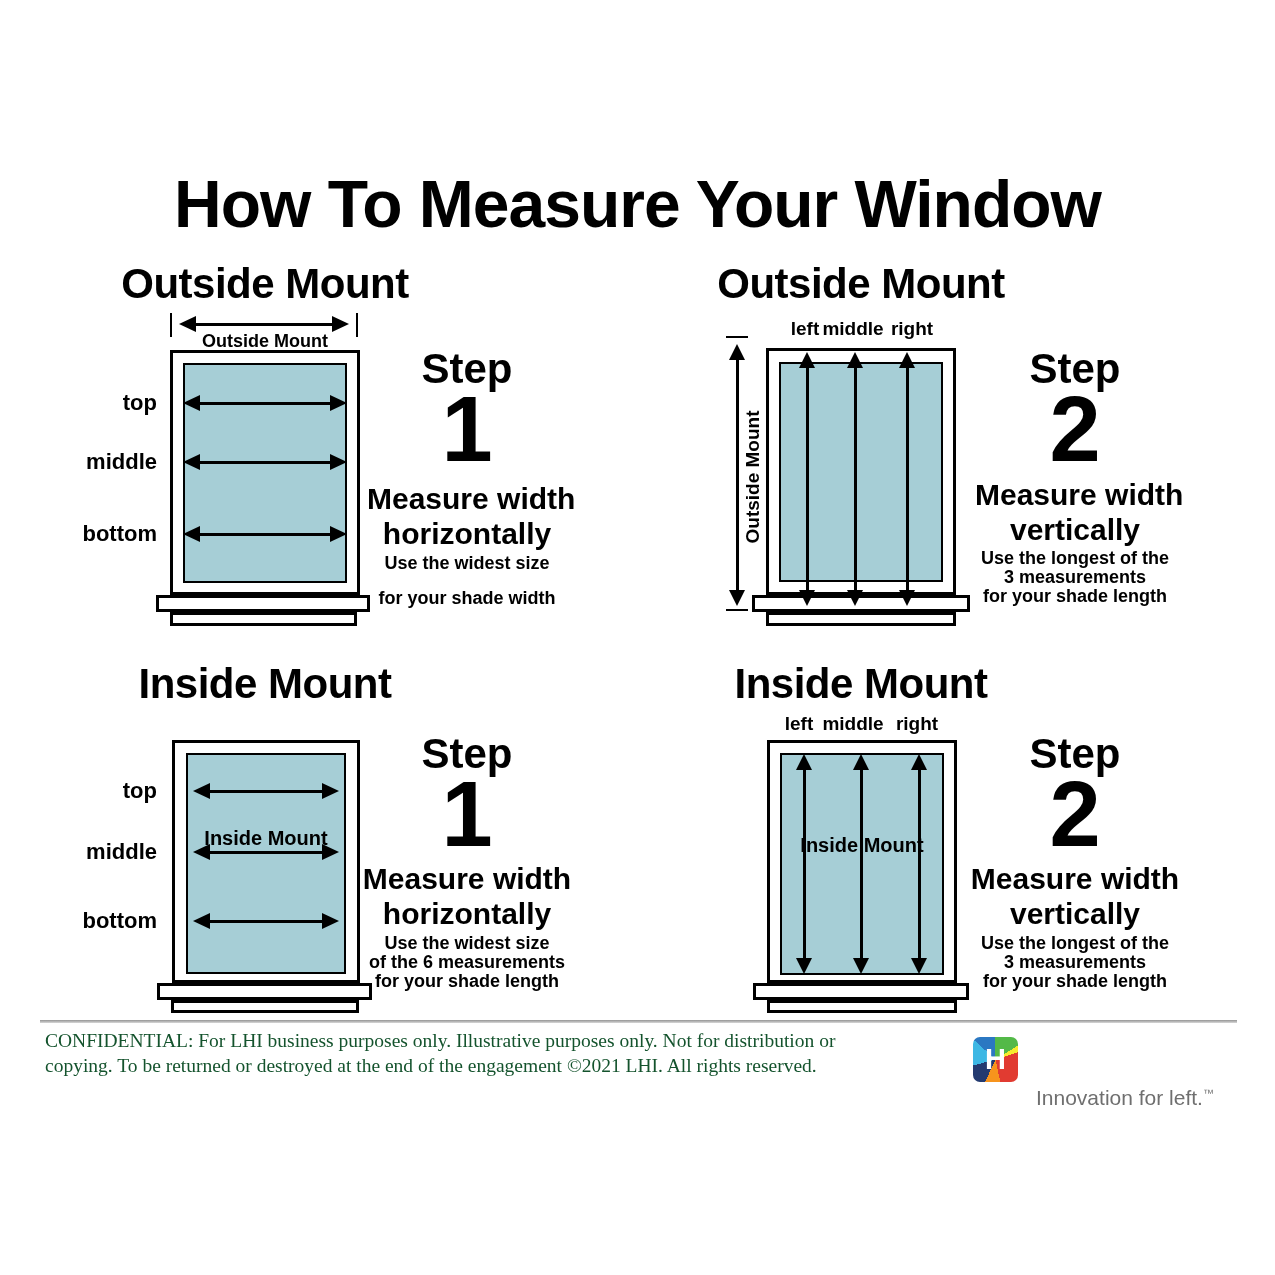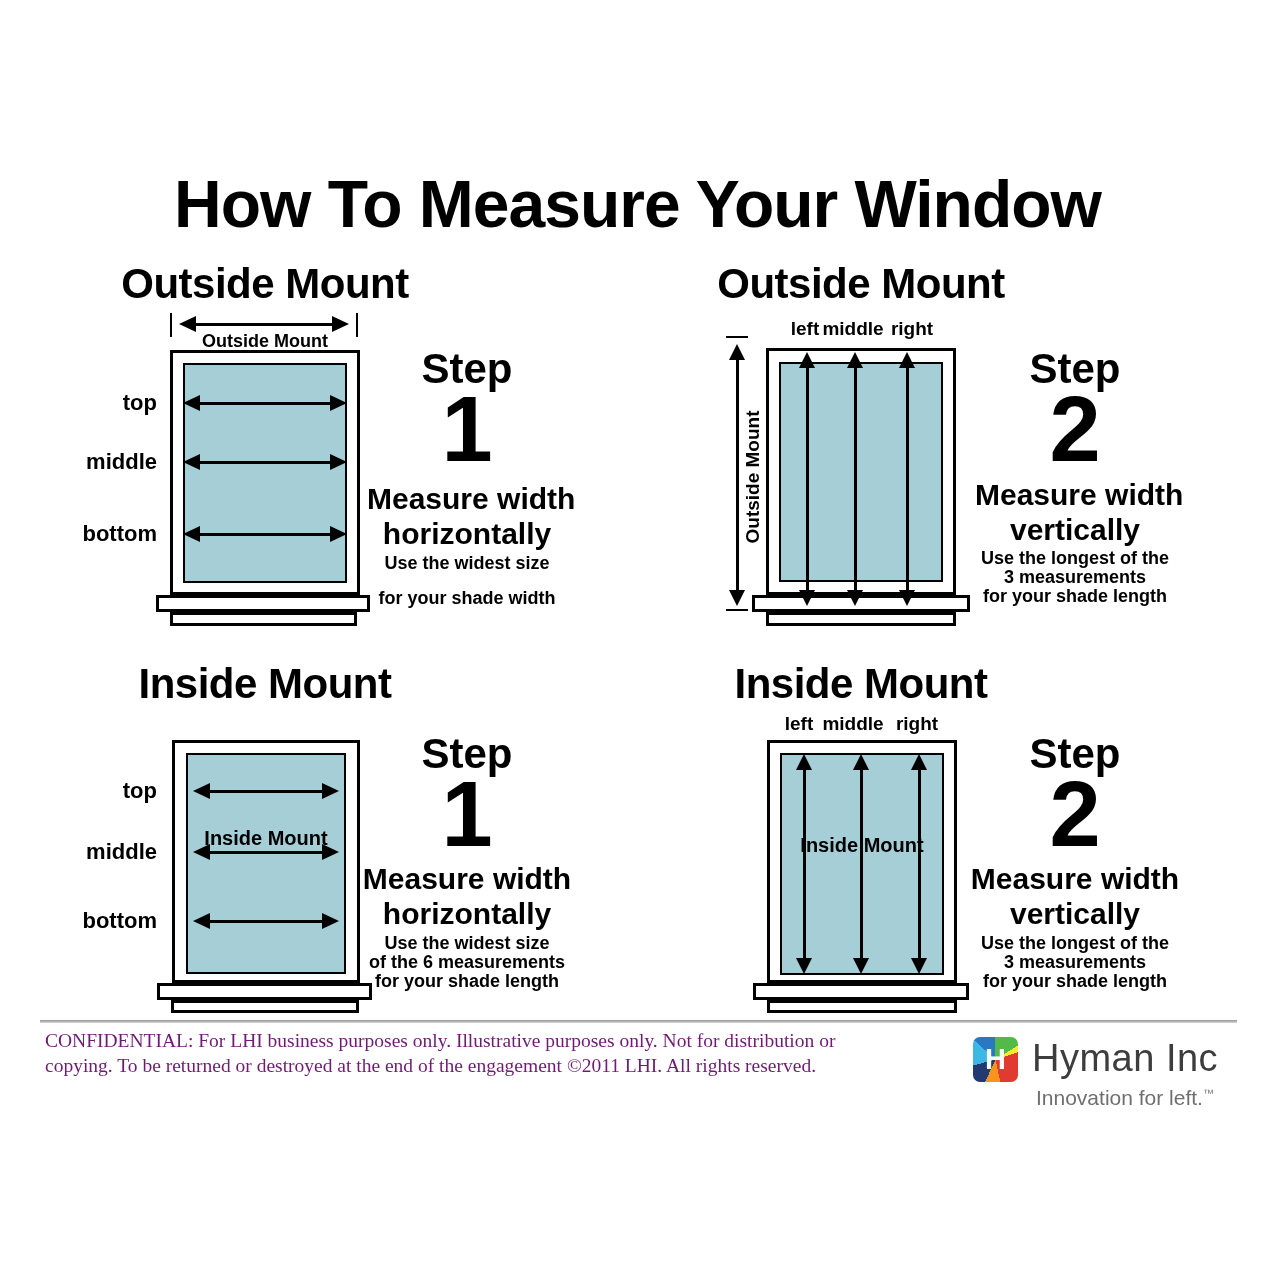--- a/index.html
+++ b/index.html
@@ -133,21 +133,21 @@
   .s2b-l1   { left:970px; top:862px; width:210px; }
   .s2b-l2   { left:970px; top:897px; width:210px; }
   .s2b-n1   { left:970px; top:933px; width:210px; }
   .s2b-n2   { left:970px; top:952px; width:210px; }
   .s2b-n3   { left:970px; top:971px; width:210px; }
 
   
   .divider { left:40px; top:1020px; width:1197px; height:3px;
              background:linear-gradient(#949494,#d8d8d8); }
   .conf { position:absolute; left:45px; font-family:"Liberation Serif", serif;
-          font-size:19.5px; color:#701a75; white-space:nowrap; }
+          font-size:19.5px; color:#14532d; white-space:nowrap; }
   .conf1 { top:1030px; }
   .conf2 { top:1055px; }
   .logo-mark { left:973px; top:1037px; width:45px; height:45px; border-radius:7px;
     background:conic-gradient(from 0deg,
       #53b948 0deg 58deg, #f6eb2d 58deg 72deg, #e13b31 72deg 168deg,
       #f7941d 168deg 205deg, #233a70 205deg 255deg, #3db7e4 255deg 312deg,
       #2b78c2 312deg 360deg);
     display:flex; align-items:center; justify-content:center; }
   .logo-h { color:#fff; font-weight:bold; font-size:29px; line-height:1; }
   .company { position:absolute; left:1032px; top:1037px; font-size:38px;
@@ -243,20 +243,19 @@
   <div class="step-word s2b-word">Step</div>
   <div class="step-digit s2b-dig">2</div>
   <div class="step-line s2b-l1">Measure width</div>
   <div class="step-line s2b-l2">vertically</div>
   <div class="step-note s2b-n1">Use the longest of the</div>
   <div class="step-note s2b-n2">3 measurements</div>
   <div class="step-note s2b-n3">for your shade length</div>
 
   <div class="abs divider"></div>
   <div class="conf conf1">CONFIDENTIAL: For LHI business purposes only. Illustrative purposes only. Not for distribution or</div>
-  <div class="conf conf2">copying. To be returned or destroyed at the end of the engagement ©2011 LHI. All rights reserved.</div>
+  <div class="conf conf2">copying. To be returned or destroyed at the end of the engagement ©2021 LHI. All rights reserved.</div>
   <div class="abs logo-mark">
     <span class="logo-h">H</span>
   </div>
-  <div class="company">Hyman Inc</div>
   <div class="tagline"><span>Innovation for left.</span><span class="tm">™</span></div>
 
 </div>
 
 </body></html>

